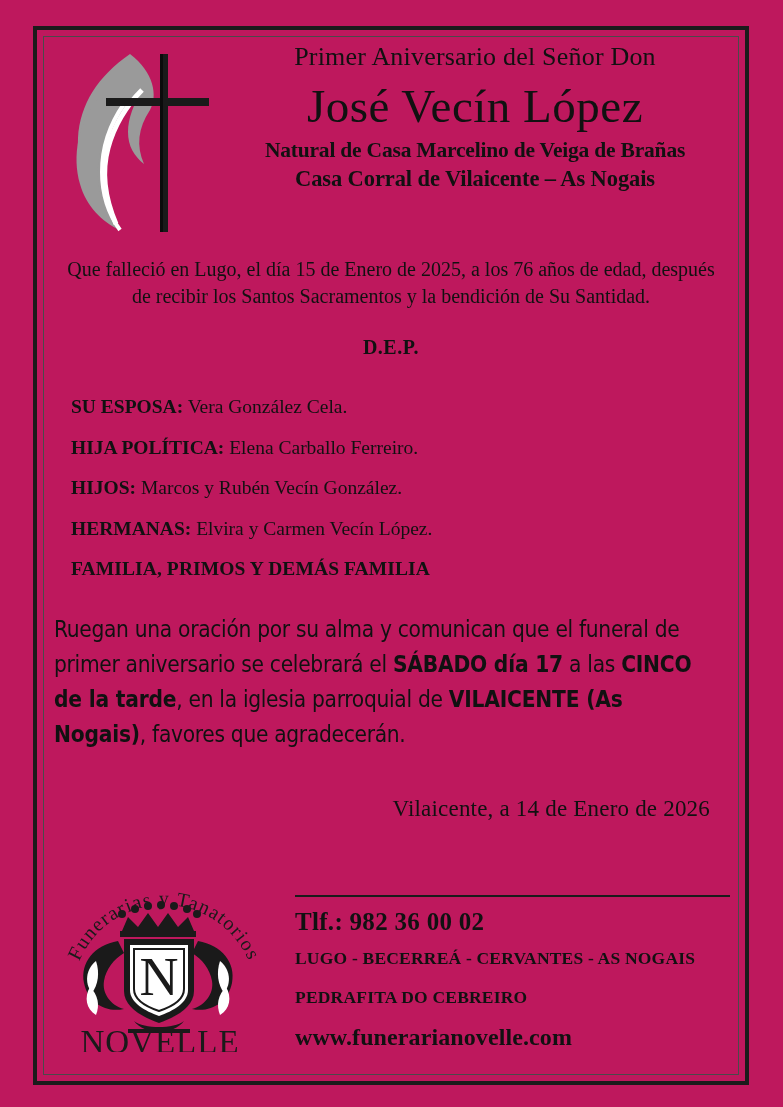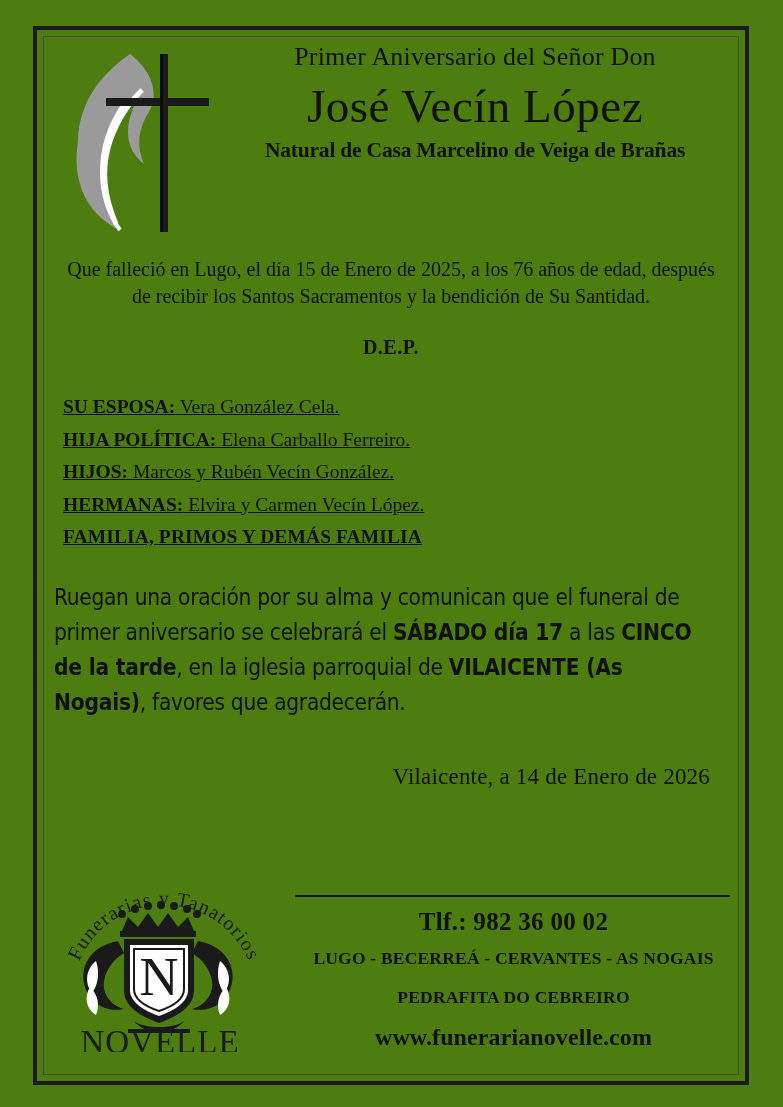--- a/index.html
+++ b/index.html
@@ -13,21 +13,21 @@
     position: relative;
     font-family: "Liberation Serif", serif;
     color: #111111;
     overflow: hidden;
   }
 
   
   #page {
     position: absolute;
     inset: 0;
-    background: #4d7c0f;
+    background: #be185d;
   }
 
   
   #frame-outer {
     position: absolute;
     left: 33px;
     top: 26px;
     width: 716px;
     height: 1059px;
     border: 4px solid #1b1b1b;
@@ -116,22 +116,21 @@
   }
 
   
   .family {
     margin-top: 36px;
     font-size: 19.5px;
     line-height: 24.5px;
     padding-left: 5px;
   }
   .family-line {
-    margin: 8px;
-    text-decoration: underline;
+    margin: 16px;
   }
   .family-label {
     font-weight: bold;
   }
   .family-names {
     font-weight: normal;
   }
   .family-all {
     font-weight: bold;
     letter-spacing: 0.1px;
@@ -175,21 +174,21 @@
     left: 6px;
     top: 0px;
     width: 215px;
     height: 165px;
   }
   .footer-contact {
     position: absolute;
     left: 245px;
     top: 8px;
     width: 437px;
-    text-align: center;
+    text-align: left;
   }
   .footer-rule {
     width: 435px;
     height: 2px;
     background: #1b1b1b;
     margin: 0 0 10px 0;
   }
   .tlf {
     font-size: 25px;
     font-weight: bold;
@@ -252,20 +251,21 @@
           <rect x="48" y="52" width="103" height="8" fill="#1a1a1a"></rect>
 
           <rect x="102" y="8" width="3" height="178" fill="#000000" opacity="0.55"></rect>
         </svg>
       </div>
 
       <div class="header-text">
         <div class="anniversary-line">Primer Aniversario del Señor Don</div>
         <div class="deceased-name">José Vecín López</div>
         <div class="origin-line">Natural de Casa Marcelino de Veiga de Brañas</div>
+        <div class="residence-line">Casa Corral de Vilaicente – As Nogais</div>
       </div>
     </div>
 
     <div class="death-notice">Que falleció en Lugo, el día 15 de Enero de 2025, a los 76 años de edad, después de recibir los Santos Sacramentos y la bendición de Su Santidad.</div>
 
     <div class="dep">D.E.P.</div>
 
     <div class="family">
       <p class="family-line">
         <span class="family-label">SU ESPOSA:</span><span class="family-names"> Vera González Cela.</span>

